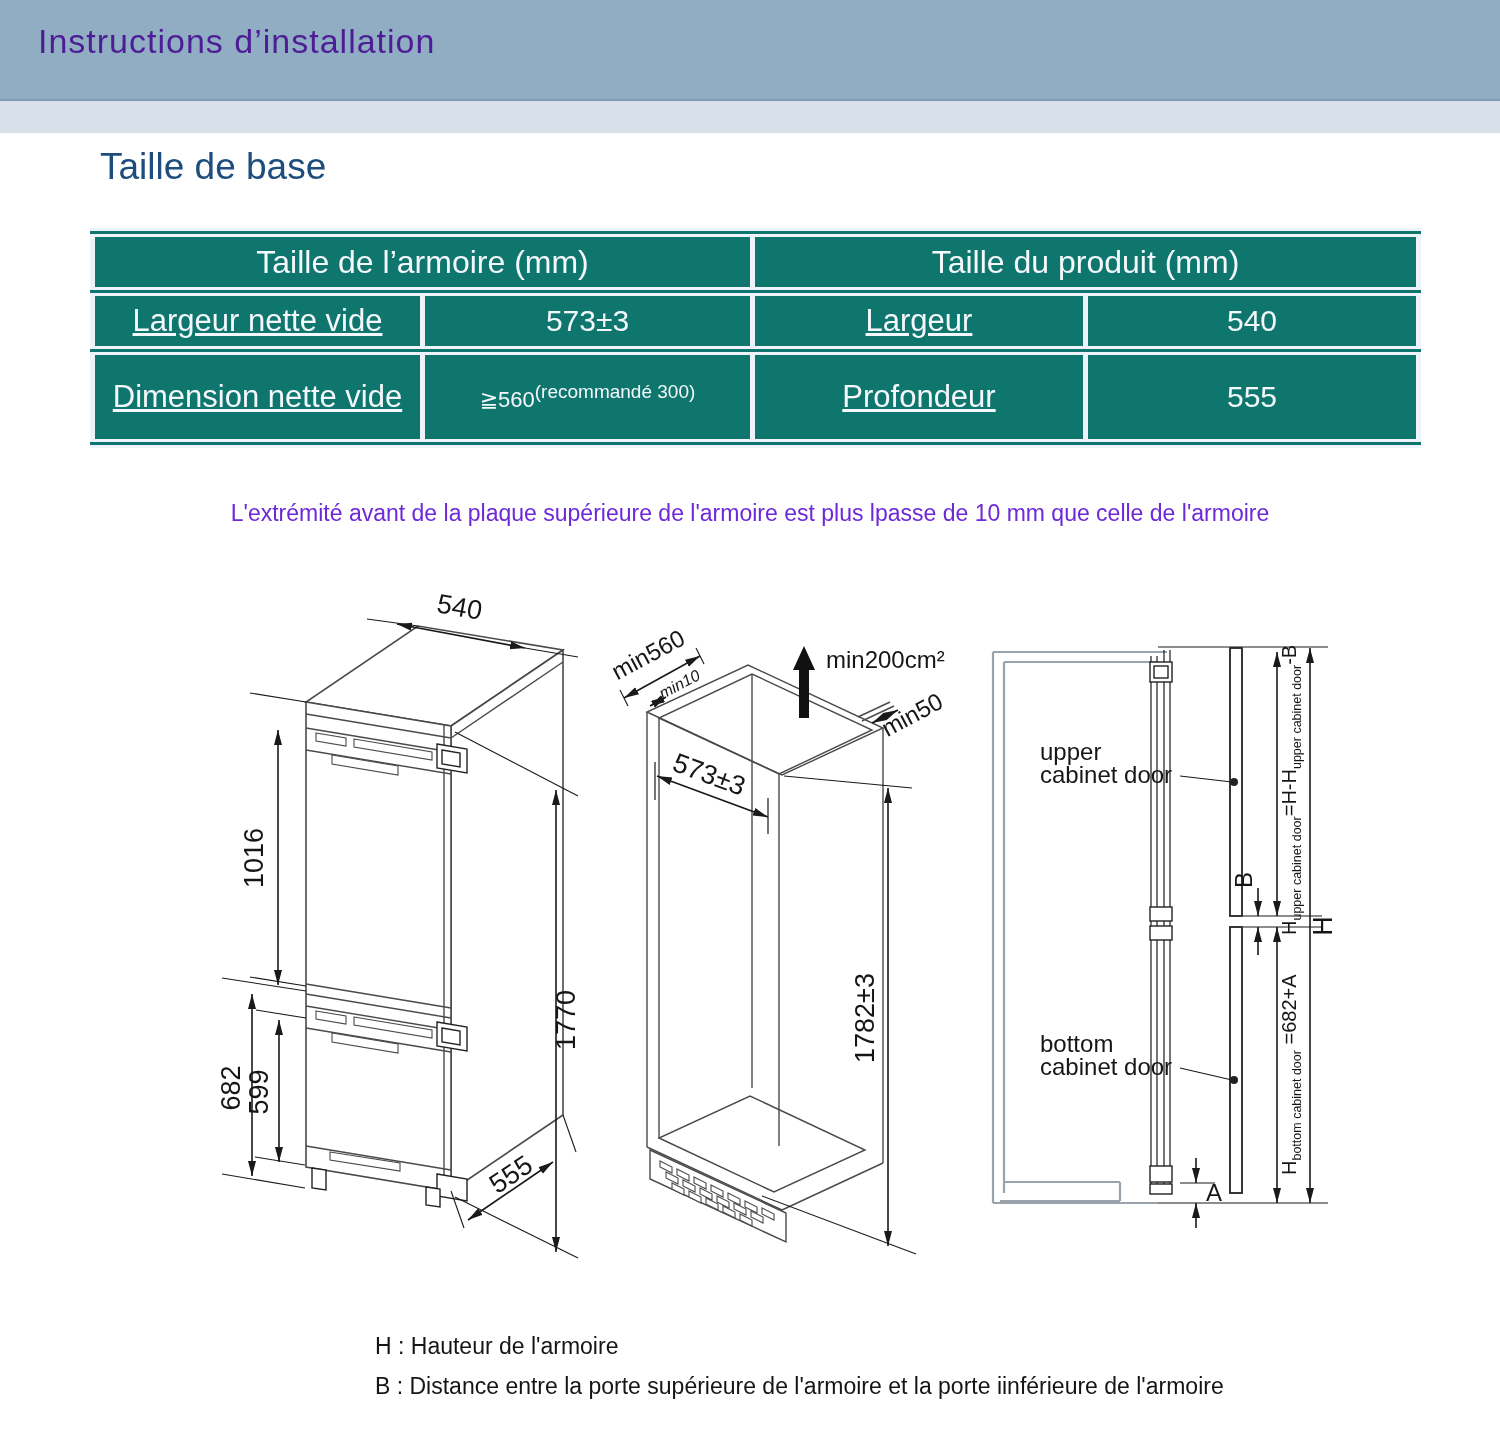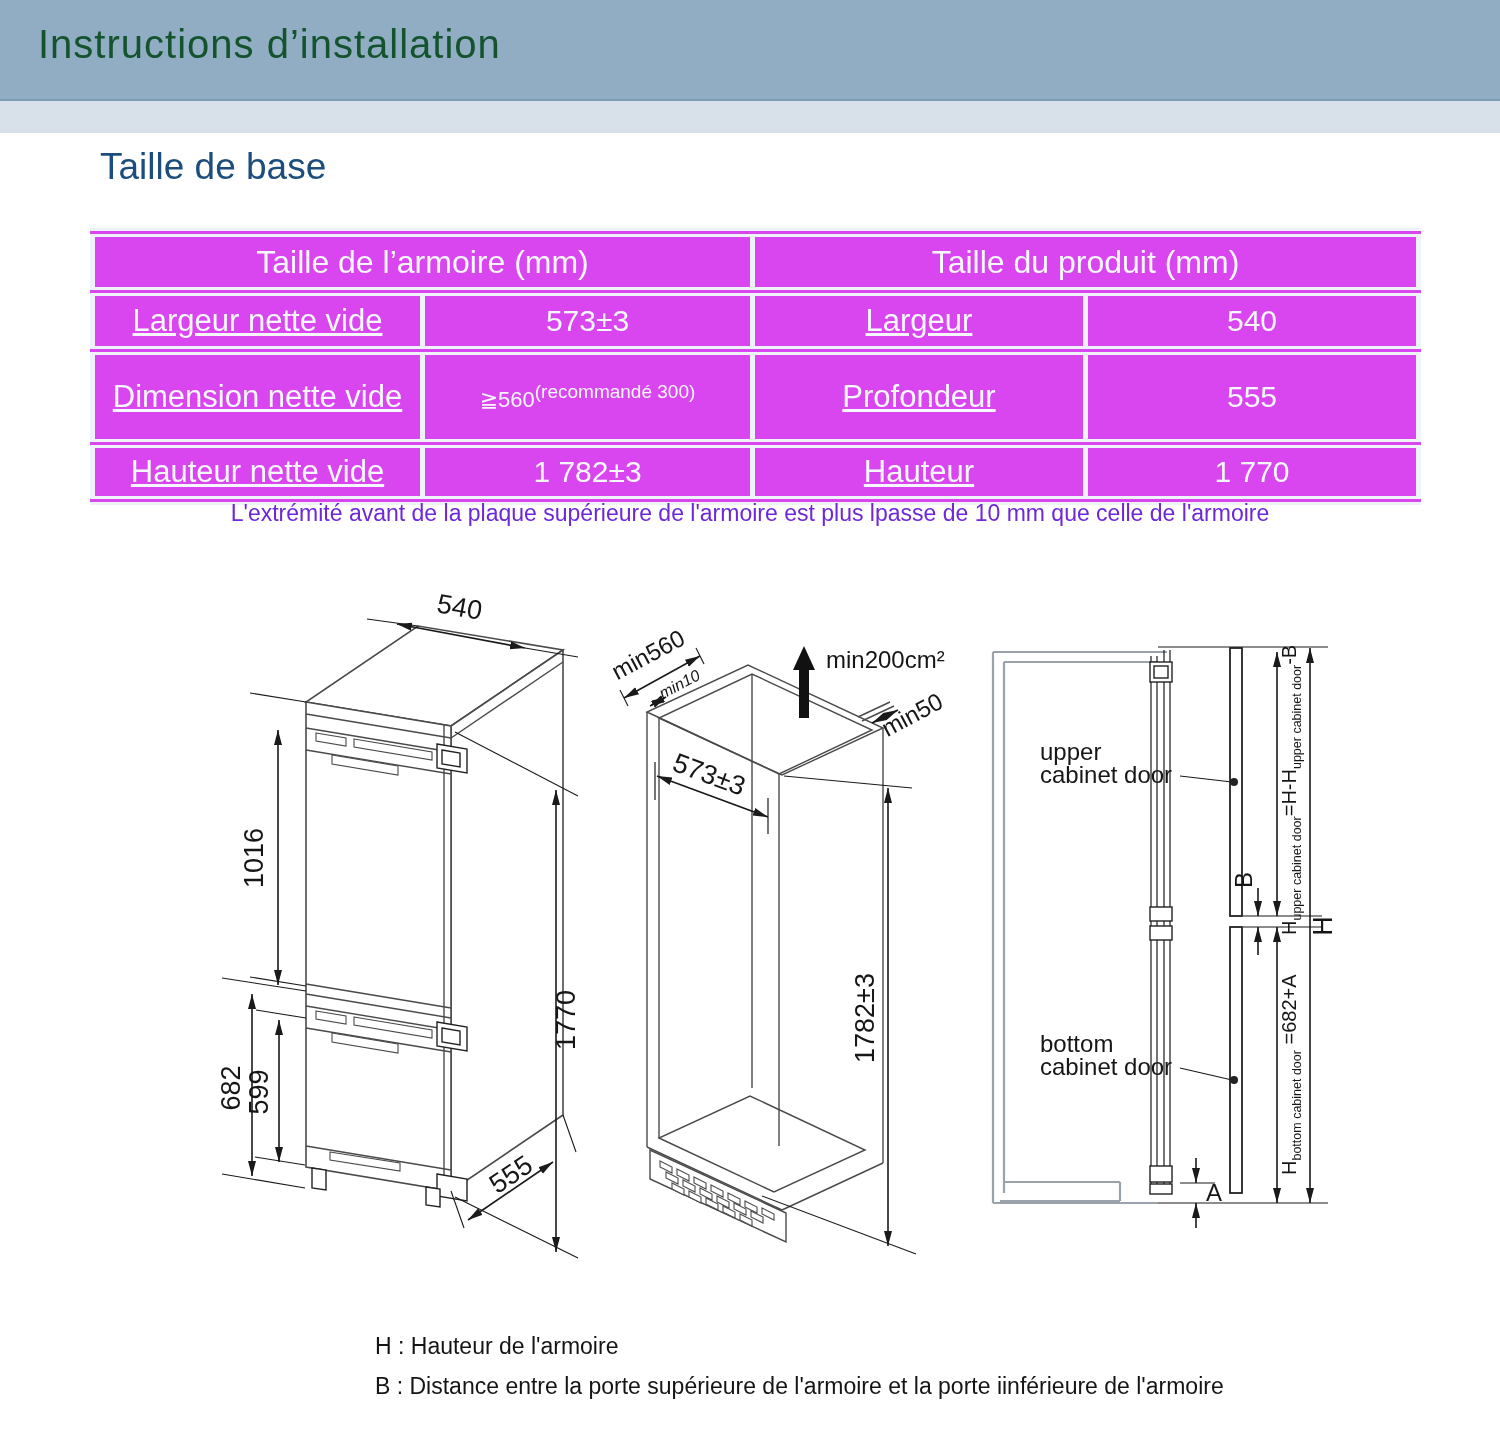--- a/index.html
+++ b/index.html
@@ -2,25 +2,25 @@
 <html><head>
 <meta charset="utf-8">
 <style>
   html,body{margin:0;padding:0;}
   body{
     width:1500px;height:1429px;position:relative;background:#ffffff;
     font-family:"Liberation Sans", sans-serif;color:#1b1b1b;
   }
   
   .band-top{position:absolute;left:0;top:0;width:1500px;height:99px;background:#91adc4;border-bottom:2px solid #7f9cb5;}
-  .band-top h1{margin:0;position:absolute;left:38px;top:22px;font-size:40px;font-weight:400;color:#14532d;letter-spacing:1px;}
+  .band-top h1{margin:0;position:absolute;left:38px;top:22px;font-size:34px;font-weight:400;color:#4c1d95;letter-spacing:1px;}
   .band-sub{position:absolute;left:0;top:101px;width:1500px;height:32px;background:#d8e0ea;}
   .section-title{position:absolute;left:100px;top:146px;font-size:37px;color:#1c4d7d;}
   
-  table.dims{position:absolute;left:90px;top:228px;width:1326px;border-collapse:collapse;background:#d946ef;color:#f4f8fc;table-layout:fixed;}
+  table.dims{position:absolute;left:90px;top:228px;width:1326px;border-collapse:collapse;background:#0f766e;color:#f4f8fc;table-layout:fixed;}
   table.dims td,table.dims th{
     border-left:5px solid #eef3f9;border-right:5px solid #eef3f9;
     border-top:9px double #eef3f9;border-bottom:9px double #eef3f9;
     text-align:center;vertical-align:middle;padding:0 4px;font-weight:400;
   }
   td.hdr{font-size:32px;height:50px;}
   td.lbl{font-size:31px;line-height:1.15;text-decoration:underline;}
   td.val{font-size:30px;}
   tr.r1 td{height:50px;} tr.r2 td{height:84px;} tr.r3 td{height:48px;}
   .val-big{font-size:22px;}
@@ -76,26 +76,20 @@
     <td class="val">573±3</td>
     <td class="lbl">Largeur</td>
     <td class="val">540</td>
   </tr>
   <tr class="r2">
     <td class="lbl">Dimension nette vide</td>
     <td class="val"><span class="val-big">≧560</span><span class="val-note">(recommandé 300)</span></td>
     <td class="lbl">Profondeur</td>
     <td class="val">555</td>
   </tr>
-  <tr class="r3">
-    <td class="lbl">Hauteur nette vide</td>
-    <td class="val">1 782±3</td>
-    <td class="lbl">Hauteur</td>
-    <td class="val">1 770</td>
-  </tr>
 </tbody>
   </table>
 
 <div class="note">L'extrémité avant de la plaque supérieure de l'armoire est plus lpasse de 10 mm que celle de l'armoire</div>
 
 <svg width="1500" height="715" viewBox="0 0 1500 715">
   <defs>
     <marker id="ar" orient="auto-start-reverse" markerUnits="userSpaceOnUse" markerWidth="20" markerHeight="10" refX="15" refY="4">
       <path d="M0,0 L15,4 L0,8 Z" fill="#1a1a1a"></path>
     </marker>

